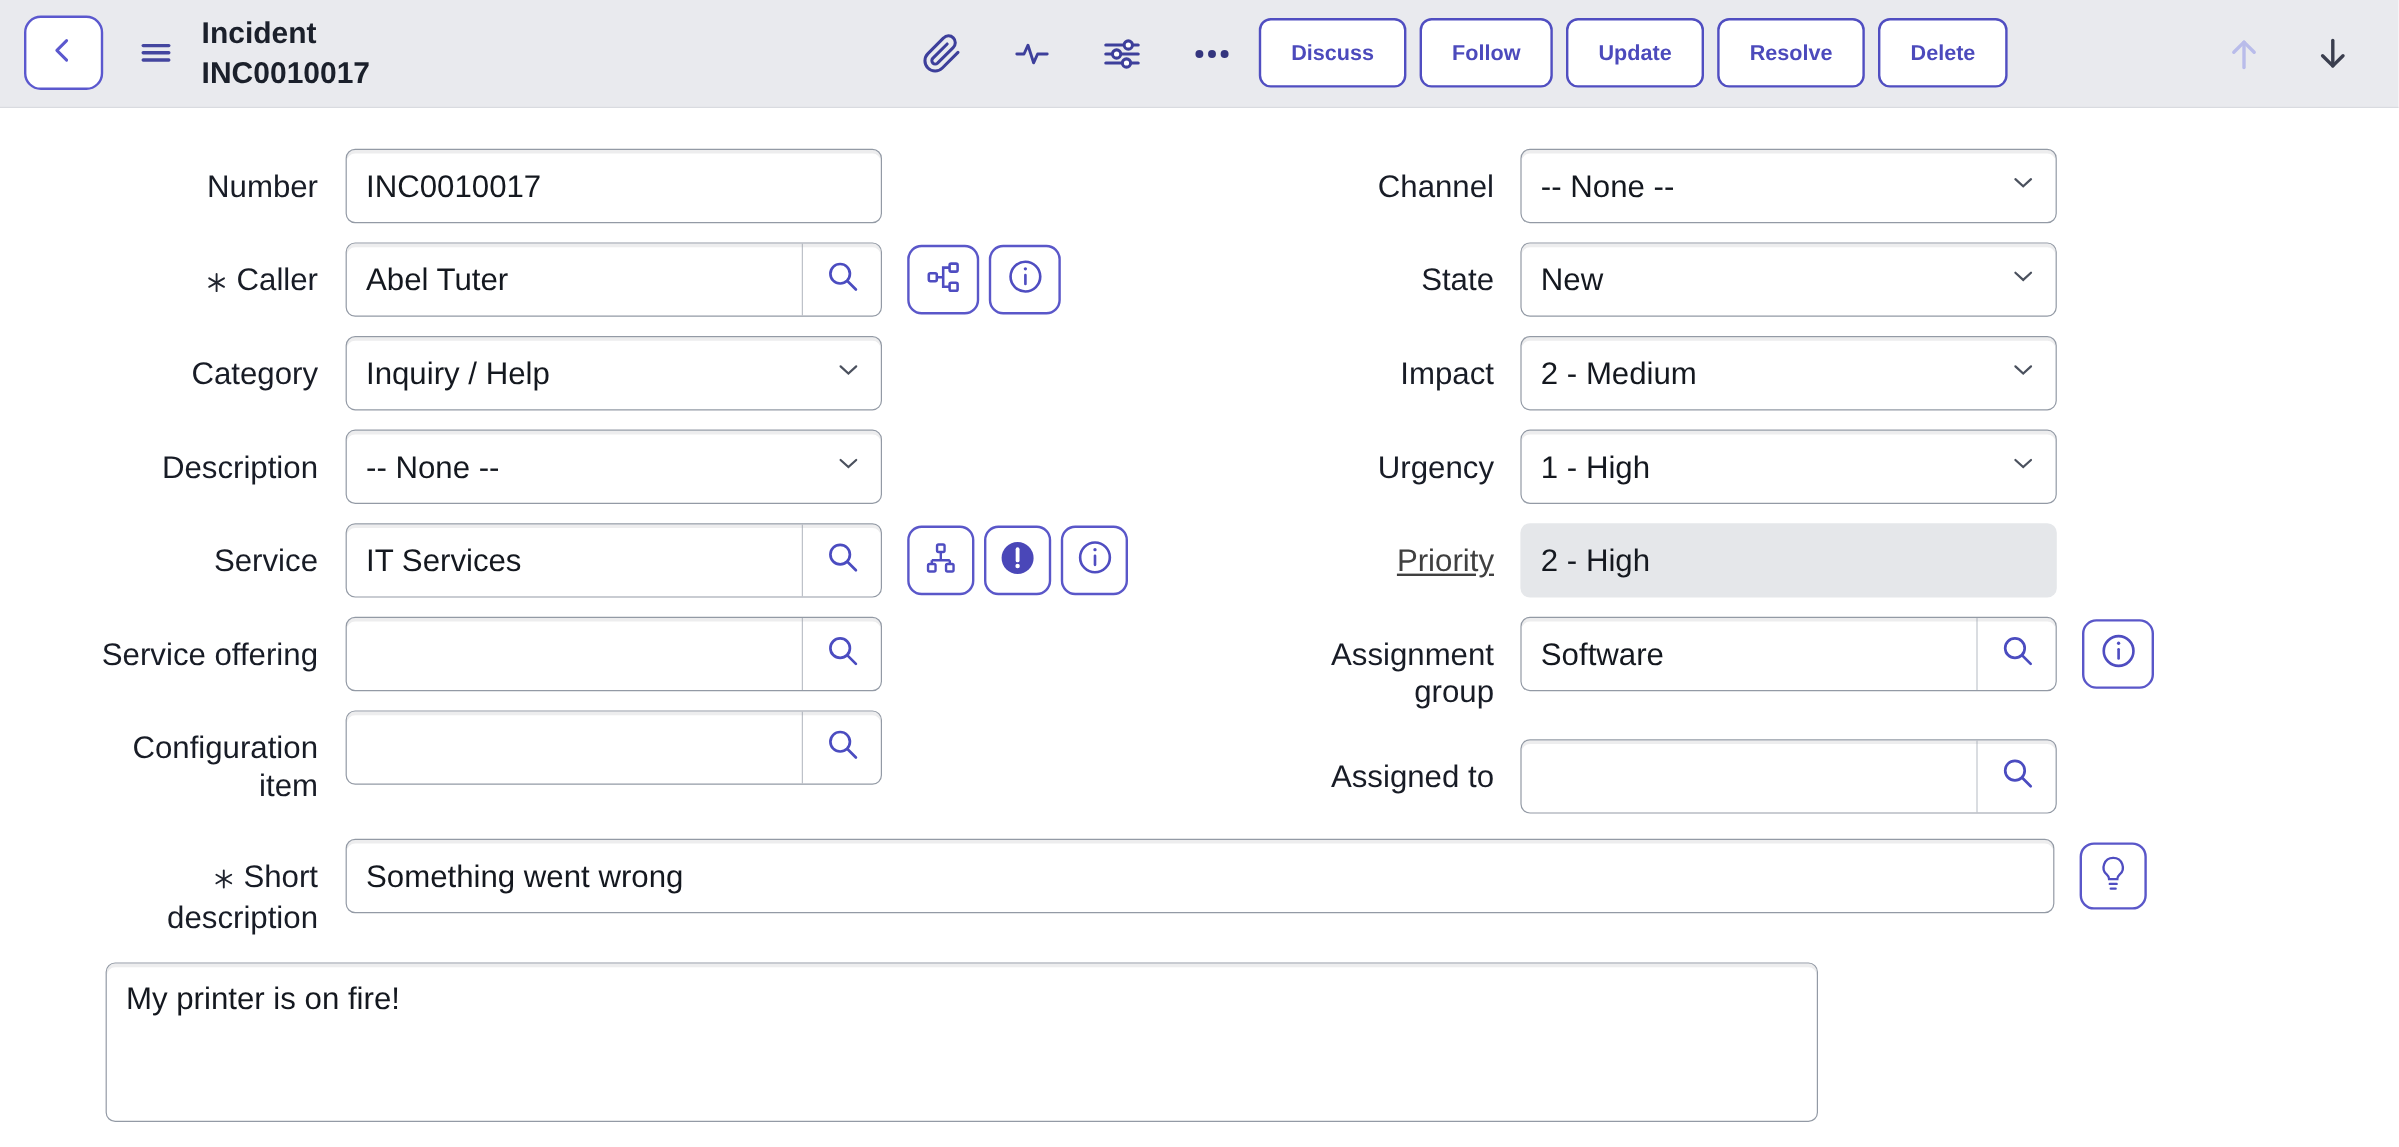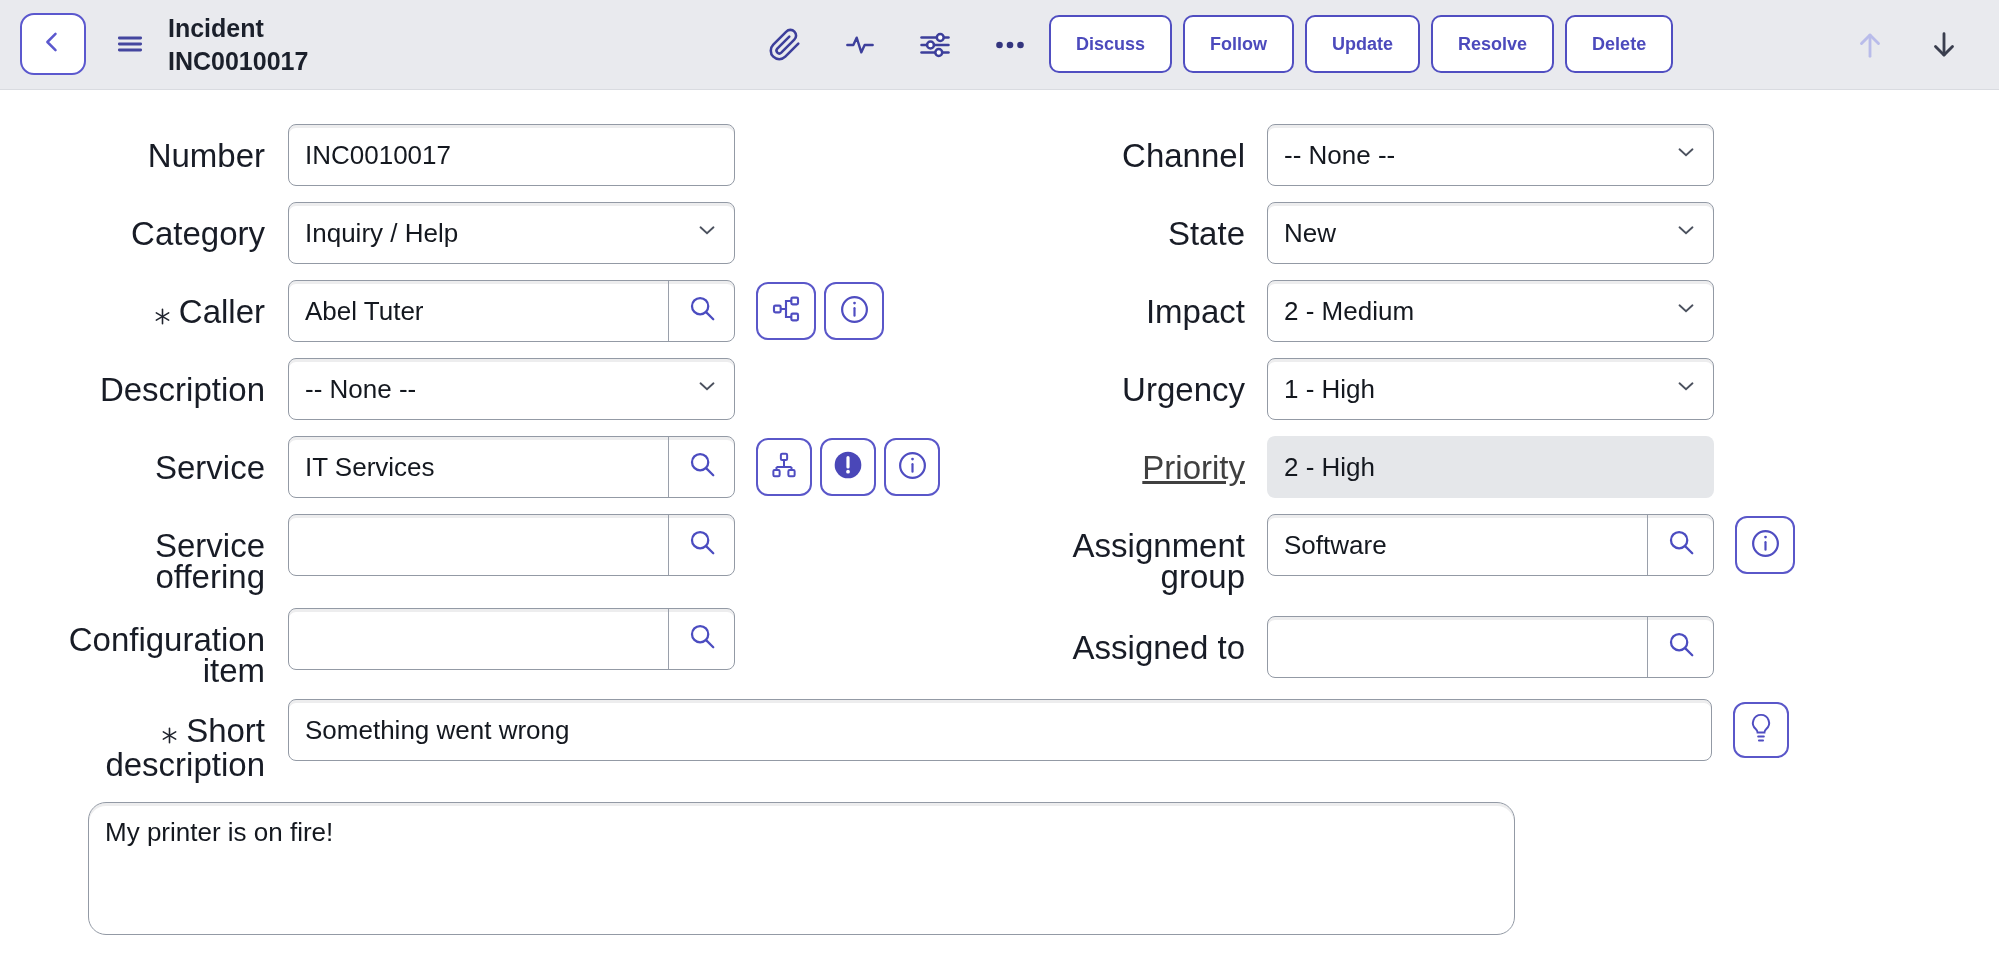--- a/index.html
+++ b/index.html
@@ -25,21 +25,21 @@
                display:flex; align-items:center; justify-content:center; cursor:pointer; padding:0; }
 
   
   .form { position:absolute; top:90px; left:0; width:100%; height:866px; background:#fff; }
   .col { position:absolute; }
   .col-left  { left:65px;  top:34px; }
   .col-right { left:1045px; top:34px; }
   .row { display:flex; align-items:flex-start; margin-bottom:16px; min-height:62px; }
   .row.mt { margin-top:24px; }
   .lbl { width:200px; text-align:right; padding-right:0; padding-top:16px;
-         font-size:33px; color:#181c26; line-height:31px; }
+         font-size:26px; color:#181c26; line-height:31px; }
   .gap { width:23px; flex:none; }
   .req { display:inline-block; vertical-align:-3px; margin-right:7px; }
   .link-lbl { color:#404040; text-decoration:underline; cursor:pointer; }
 
   .ctl { position:relative; height:62px; border:1px solid #939aa5; border-radius:8px; background:#fff;
          box-shadow: inset 0 3px 0 rgba(22,28,40,0.08); display:flex; align-items:center;
          font-size:26px; color:#14181f; }
   .w-std { width:447px; }
   .w-wide { width:1424px; }
   .text-input { flex:1; min-width:0; height:100%; border:none; outline:none; background:transparent;
@@ -52,21 +52,21 @@
   .readonly { background:#e5e7ea; border:none; box-shadow:none; padding:4px 17px; }
 
   .icon-btn { width:60px; height:58px; margin-left:8px; margin-top:2px; background:#fff;
               border:2px solid #5a57c9; border-radius:12px; flex:none;
               display:flex; align-items:center; justify-content:center; cursor:pointer; }
   .icon-btn.first { margin-left:21px; }
 
   .abs-row { position:absolute; left:65px; display:flex; align-items:flex-start; }
   .abs-shortdesc { top:609px; }
   .abs-desc { top:712px; }
-  .desc-area { width:1427px; height:133px; border:1px solid #939aa5; border-radius:18px;
+  .desc-area { width:1427px; height:133px; border:1px solid #939aa5; border-radius:8px;
                box-shadow: inset 0 3px 0 rgba(22,28,40,0.08); font-family:inherit; font-size:26px;
                color:#14181f; padding:14px 16px; resize:none; outline:none; }
   .lbl-top { padding-top:20px; }
 </style>
 </head>
 <body>
 
 <div class="screen">
 
   <div class="header">
@@ -165,31 +165,20 @@
 
       <div class="row">
         <div class="lbl">Number</div>
         <div class="gap"></div>
         <div class="ctl w-std">
           <input class="text-input" value="INC0010017" style="">
         </div>
       </div>
 
       <div class="row">
-        <div class="lbl">Category</div>
-        <div class="gap"></div>
-        <div class="ctl w-std select">
-          <span class="sel-text">Inquiry / Help</span>
-          <span><svg width="26" height="26" viewBox="0 0 24 24" fill="none" stroke="#4b515e" stroke-width="1.7" stroke-linecap="round">
-                <polyline points="6,9.5 12,15 18,9.5"></polyline>
-              </svg></span>
-        </div>
-      </div>
-
-      <div class="row">
         <div class="lbl"><span class="req"><svg width="19" height="19" viewBox="0 0 24 24" stroke="#20242e" stroke-width="2" stroke-linecap="round">
                 <line x1="12" y1="3" x2="12" y2="21"></line>
                 <line x1="4.2" y1="7.5" x2="19.8" y2="16.5"></line>
                 <line x1="19.8" y1="7.5" x2="4.2" y2="16.5"></line>
               </svg></span><span>Caller</span></div>
         <div class="gap"></div>
         <div class="ctl w-std">
           <input class="text-input" value="Abel Tuter" style="">
           <div class="search-seg">
             <span><svg width="30" height="30" viewBox="0 0 24 24" fill="none" stroke="#4b4cc0" stroke-width="1.8" stroke-linecap="round">
@@ -204,20 +193,31 @@
                 <rect x="16" y="3.5" width="5" height="5" rx="1"></rect>
                 <rect x="16" y="15.5" width="5" height="5" rx="1"></rect>
                 <path d="M8 12h4m0 0V6h4m-4 6v6h4"></path>
               </svg></span>
         </div>
         <div class="icon-btn">
           <span><svg width="33" height="33" viewBox="0 0 24 24" fill="none" stroke="#4f4dc1" stroke-width="1.6">
                 <circle cx="12" cy="12" r="9"></circle>
                 <line x1="12" y1="11" x2="12" y2="16.5" stroke-linecap="round"></line>
                 <circle cx="12" cy="7.3" r="1" fill="#4f4dc1" stroke="none"></circle>
+              </svg></span>
+        </div>
+      </div>
+
+      <div class="row">
+        <div class="lbl">Category</div>
+        <div class="gap"></div>
+        <div class="ctl w-std select">
+          <span class="sel-text">Inquiry / Help</span>
+          <span><svg width="26" height="26" viewBox="0 0 24 24" fill="none" stroke="#4b515e" stroke-width="1.7" stroke-linecap="round">
+                <polyline points="6,9.5 12,15 18,9.5"></polyline>
               </svg></span>
         </div>
       </div>
 
       <div class="row">
         <div class="lbl">Description</div>
         <div class="gap"></div>
         <div class="ctl w-std select">
           <span class="sel-text">-- None --</span>
           <span><svg width="26" height="26" viewBox="0 0 24 24" fill="none" stroke="#4b515e" stroke-width="1.7" stroke-linecap="round">

